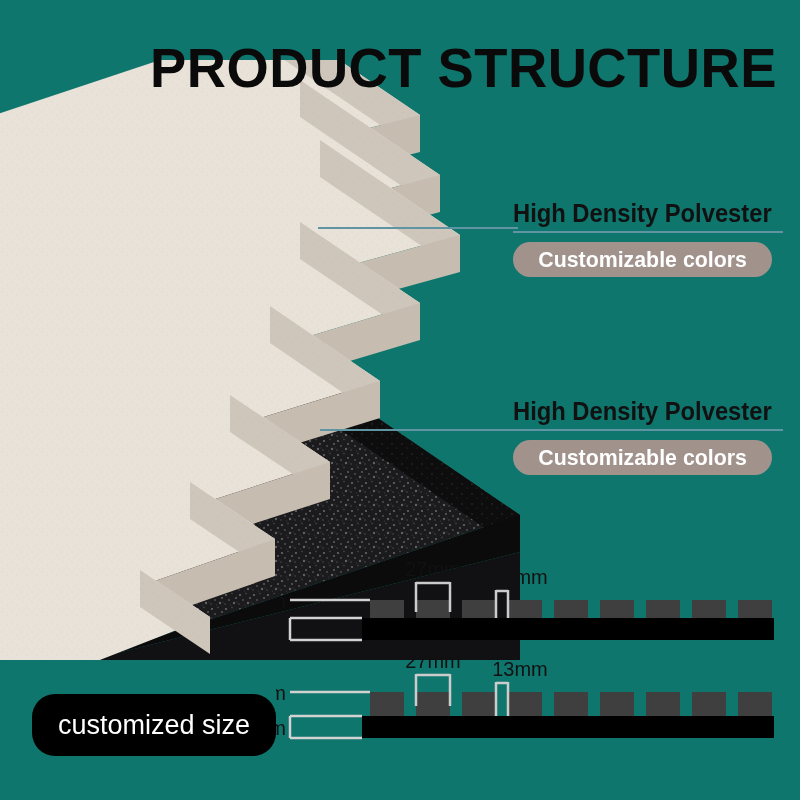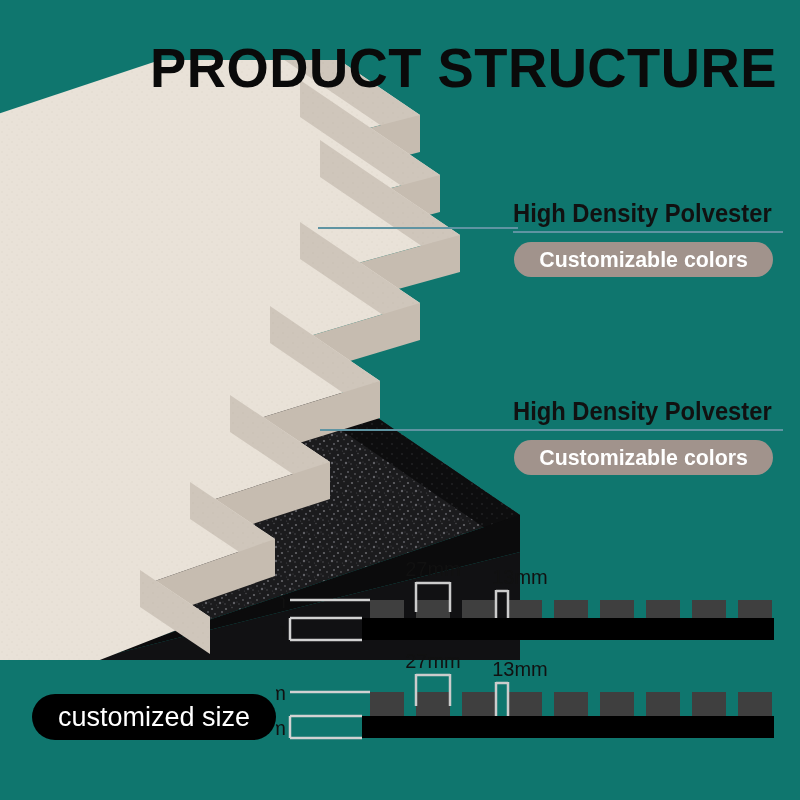--- a/index.html
+++ b/index.html
@@ -42,21 +42,20 @@
     position: absolute;
     left: 0px;
     top: 60px;
     width: 520px;
     height: 600px;
   }
 
   
   .callout {
     position: absolute;
-    text-align: center;
   }
   .callout-title {
     font-family: "Liberation Sans", sans-serif;
     font-weight: bold;
     font-size: 25px;
     line-height: 30px;
     color: #111111;
     white-space: nowrap;
     transform: scaleX(0.95);
     transform-origin: left center;
@@ -94,21 +93,21 @@
     position: absolute;
     left: 32px;
     top: 694px;
     height: 46px;
     line-height: 46px;
     border-radius: 23px;
     background: #000000;
     color: #ffffff;
     font-family: "Liberation Sans", sans-serif;
     font-size: 27px;
-    padding: 0 26px;
+    padding: 8px 26px;
     white-space: nowrap;
   }
 
   
   .profile {
     position: absolute;
   }
   .profile svg { display: block; }
 </style>
 </head>

